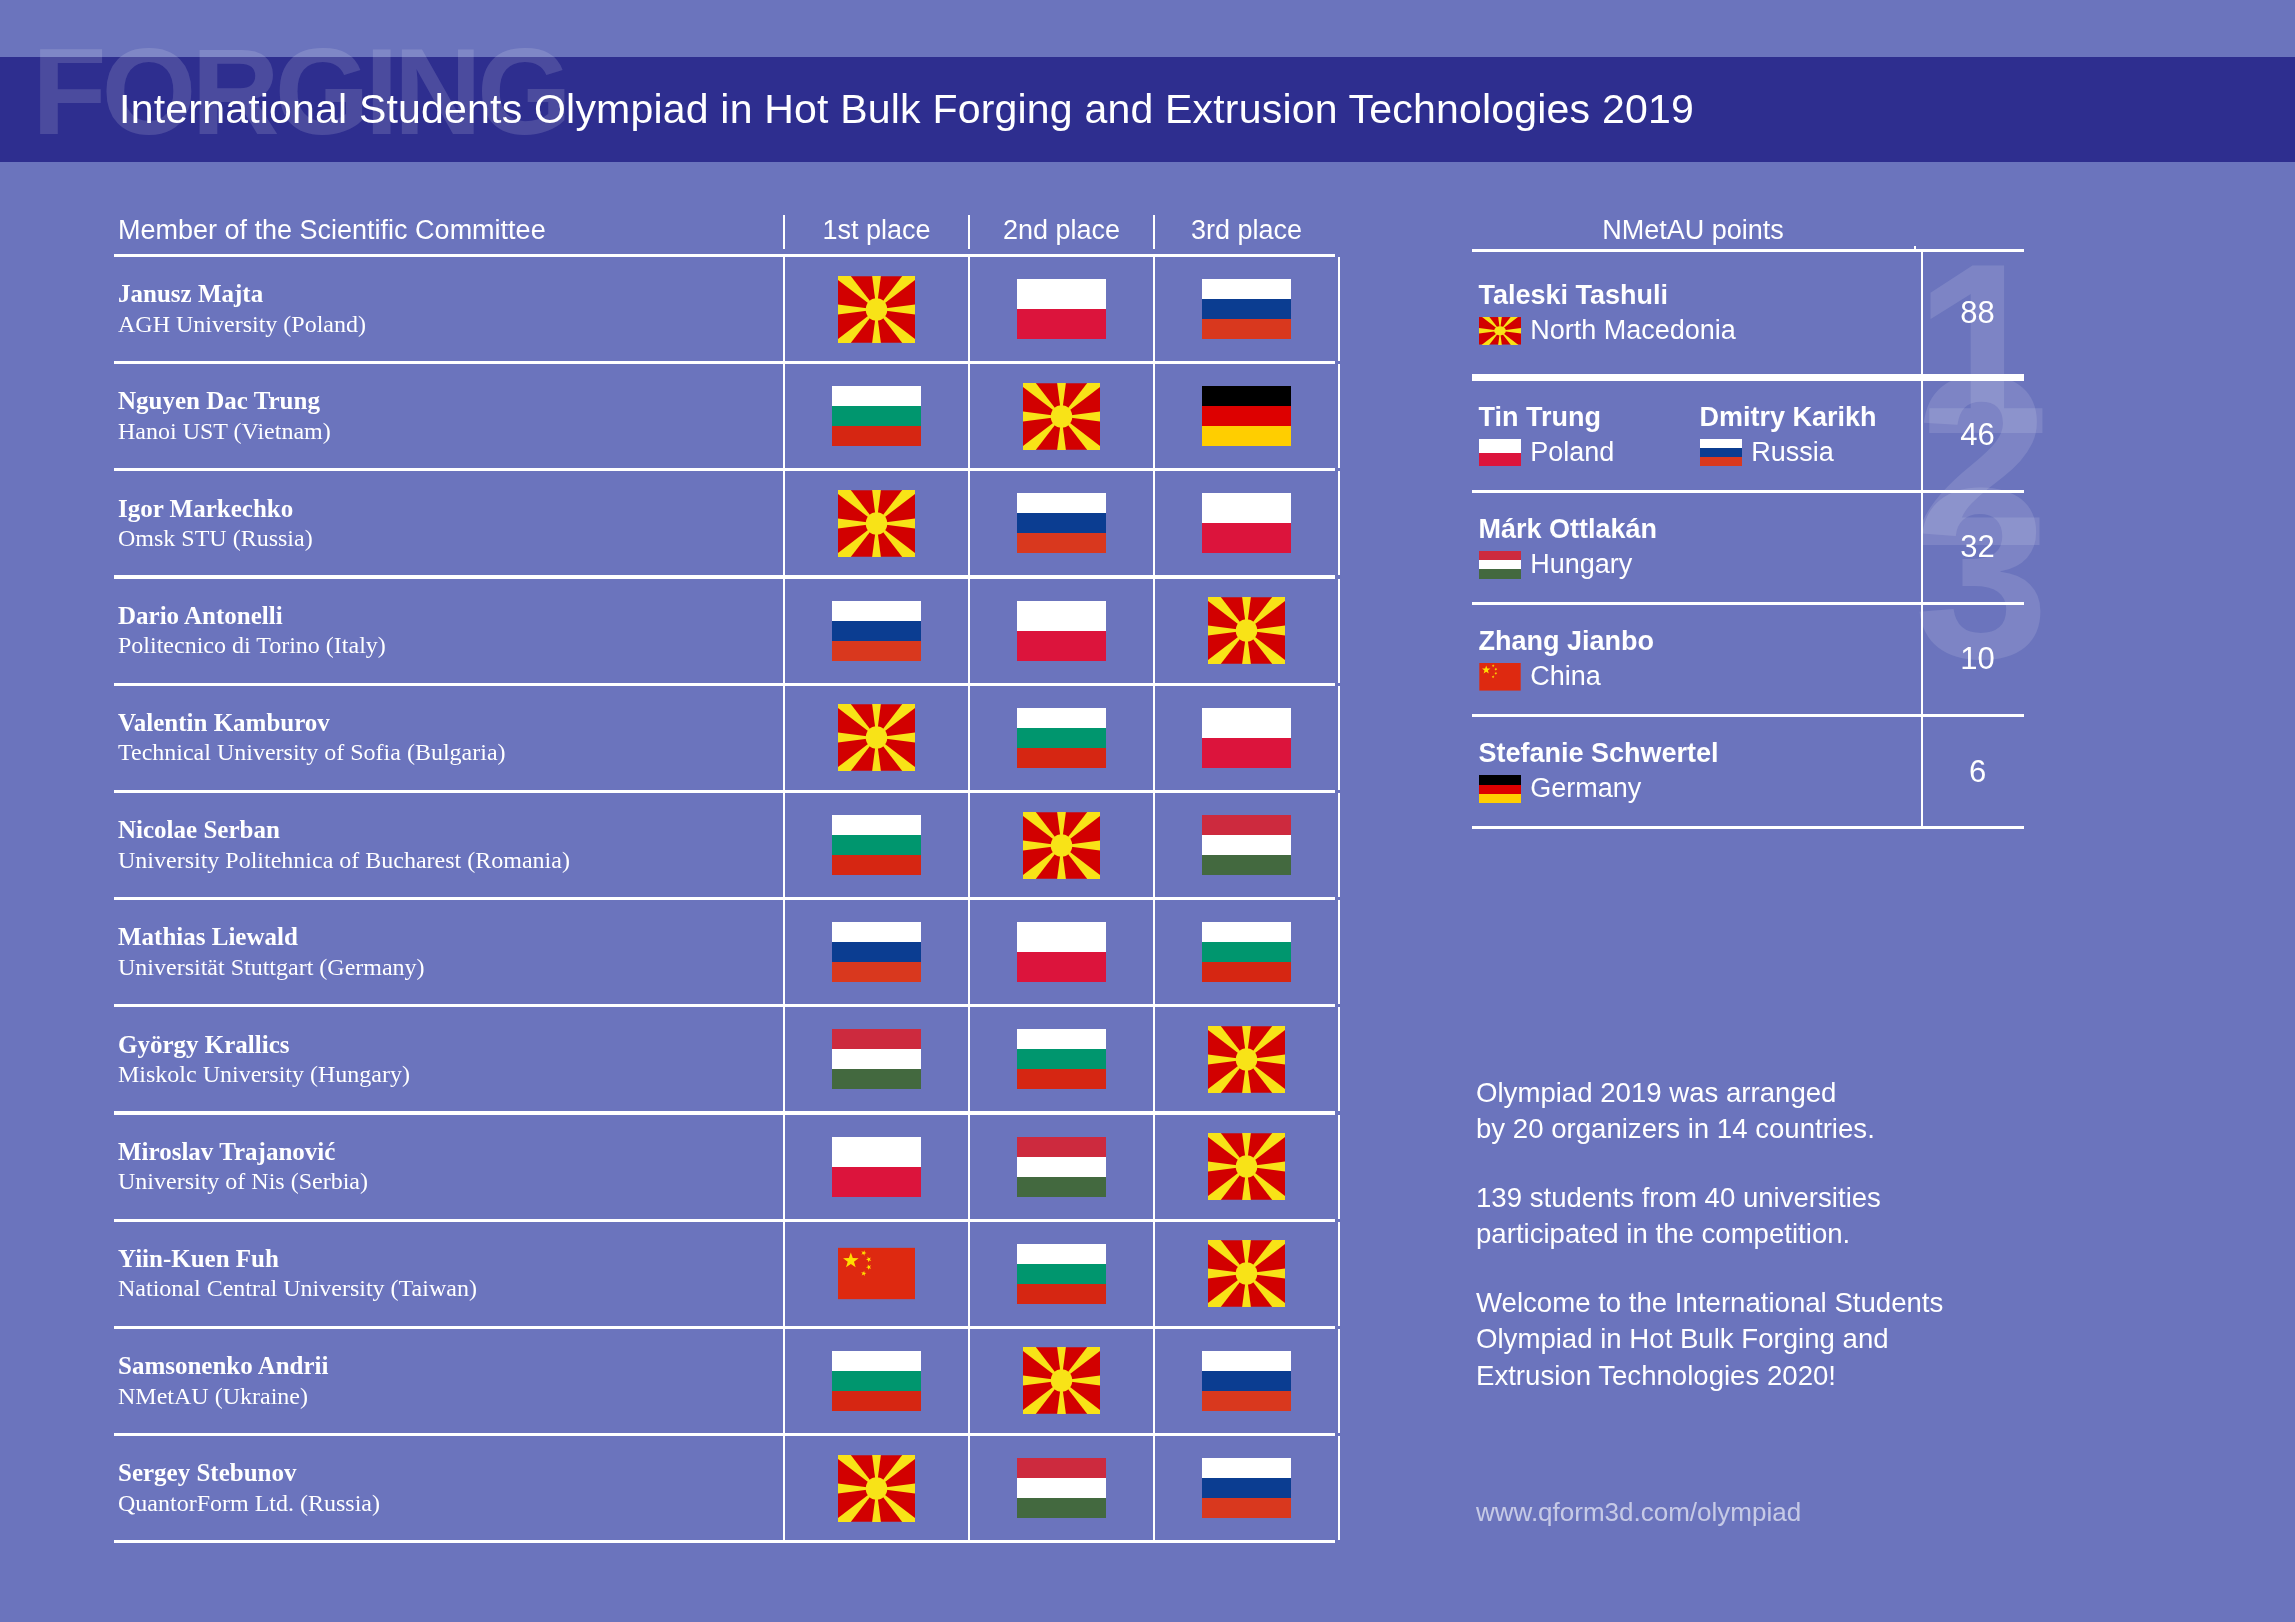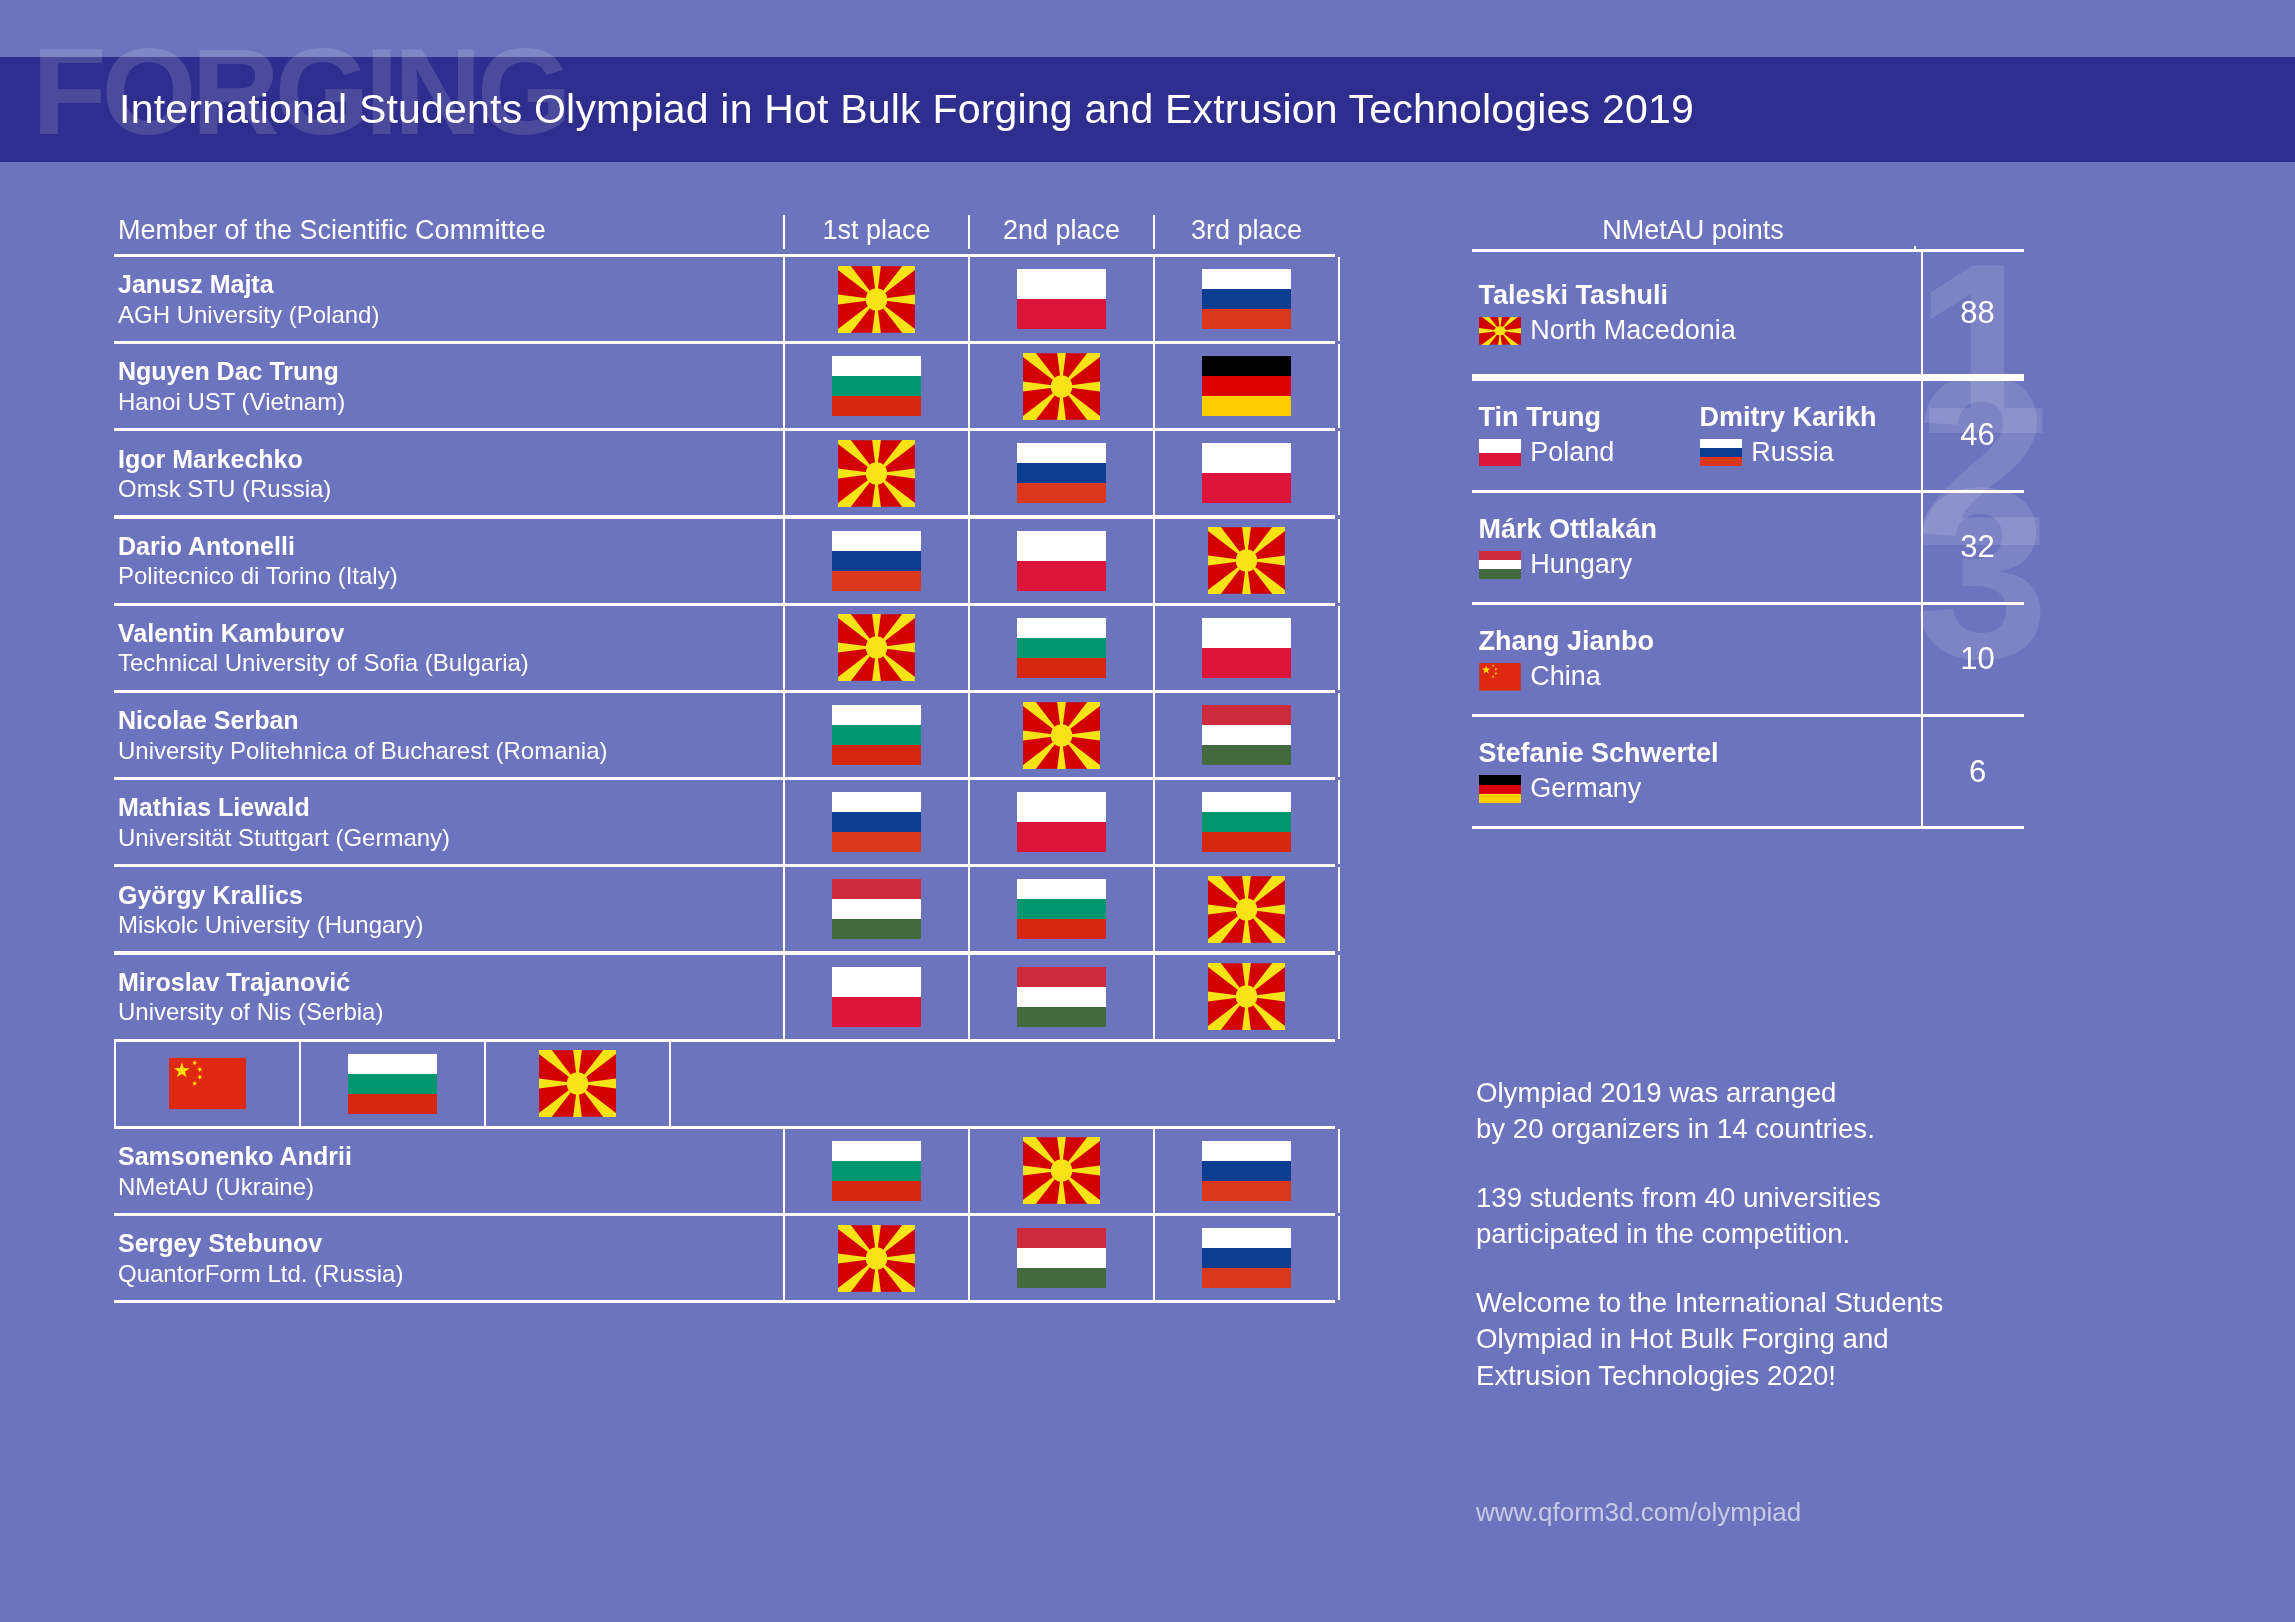--- a/index.html
+++ b/index.html
@@ -45,21 +45,21 @@
     flex:0 0 665px;font-size:27px;padding-left:4px;padding-bottom:3.2px;
   }
   .ct-head .ct-place{
     flex:0 0 183px;text-align:center;font-size:27px;padding-bottom:3.2px;
     border-left:2.4px solid #ffffff;
   }
   .ct-headrule{
     height:3.2px;background:#ffffff;width:1221px;margin-top:4.9px;
   }
   .ct-row{
-    display:flex;height:84px;position:relative;
+    display:flex;height:104px;position:relative;font-family:Liberation Serif, serif;
   }
   .ct-row .ct-name{
     flex:0 0 665px;padding-left:4px;display:flex;flex-direction:column;
     justify-content:center;
   }
   .ct-row .ct-cell{
     flex:0 0 183px;border-left:2.4px solid #ffffff;
     display:flex;align-items:center;justify-content:center;
   }
   .ct-row .ct-cell.last{border-right:2.4px solid #ffffff;}
@@ -450,20 +450,24 @@
               <polygon points="47.5,41 -73.00640869040191,-51.64019356921608 -45.14019356921611,-79.5064086904019" fill="#f8e317"></polygon>
               <polygon points="47.5,41 27.795610321806368,-109.71740784464777 67.20438967819358,-109.7174078446478" fill="#f8e317"></polygon>
               <polygon points="47.5,41 140.14019356921608,-79.50640869040194 168.00640869040188,-51.64019356921611" fill="#f8e317"></polygon>
               <ellipse cx="47.5" cy="41" rx="13.3" ry="13.940000000000001" fill="#f8e317"></ellipse>
             </svg>
           </div>
         </div>
       </div>
       <div class="ct-rowrule"></div>
       <div class="ct-row">
+        <div class="ct-name">
+          <div class="person-name">Yiin-Kuen Fuh</div>
+          <div class="person-org">National Central University (Taiwan)</div>
+        </div>
         <div class="ct-cell">
           <div class="flag tall">
             <svg width="77" height="67" viewBox="0 0 30 20" style="display:block">
               <rect width="30" height="20" fill="#de2910"></rect>
               <polygon points="5,1.7999999999999998 5.752365122934366,3.964458247200067 8.043380852144491,4.011145618000168 6.217352340857797,5.395541752799932 6.880912807335914,7.588854381999832 5,6.28 3.119087192664086,7.588854381999832 3.782647659142203,5.395541752799933 1.9566191478555086,4.0111456180001674 4.247634877065634,3.964458247200067" fill="#ffde00"></polygon>
               <polygon points="10.376222157658235,0.9663381171355008 10.364776531924218,1.7539551224728713 11.099329909721005,2.038389446372751 10.346724731586958,2.2708910491432897 10.3032010913987,3.057387865532151 9.849511136936705,2.4134647531458 9.088058670189454,2.6151121938178217 9.560268036111598,1.9846442214508997 9.133188171032605,1.3227723771417763 9.878719563440521,1.5770448537871395" fill="#ffde00"></polygon>
               <polygon points="12.777817459305203,3.7221825406947975 12.434582869861861,4.431168835382298 12.980107176607206,4.999389549713501 12.1997558198854,4.892042870642882 11.827922088455745,5.586457174654651 11.688873016277919,4.811126983722081 10.913542825345349,4.672077911544254 11.607957129357118,4.3002441801146 11.500610450286498,3.5198928233927953 12.068831164617702,4.065417130138139" fill="#ffde00"></polygon>
               <polygon points="11.623777842341765,6.466338117135501 12.121280436559479,7.0770448537871395 12.866811828967395,6.822772377141776 12.439731963888402,7.4846442214509 12.911941329810546,8.115112193817822 12.150488863063295,7.913464753145799 11.6967989086013,8.557387865532151 11.653275268413042,7.77089104914329 10.900670090278995,7.538389446372751 11.635223468075782,7.253955122472871" fill="#ffde00"></polygon>
               <polygon points="10.191012995433624,8.916711471686572 10.316509512149006,9.69435031699804 11.089294875615728,9.846909588943928 10.388496940857928,10.206567487625792 10.482208261467985,10.988673450929085 9.923594801826551,10.433315411325372 9.208726219627483,10.764124207504898 9.564282049753709,10.061236164422429 9.02875764785518,9.48358128093552 9.807116695412805,9.604530619628367" fill="#ffde00"></polygon>
             </svg>

